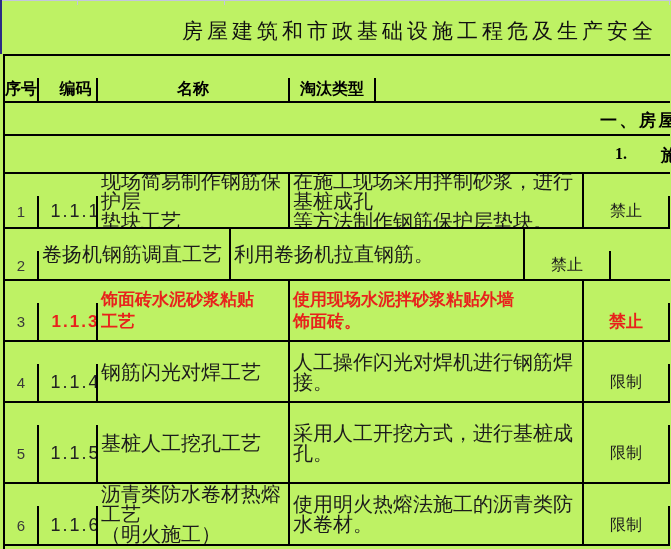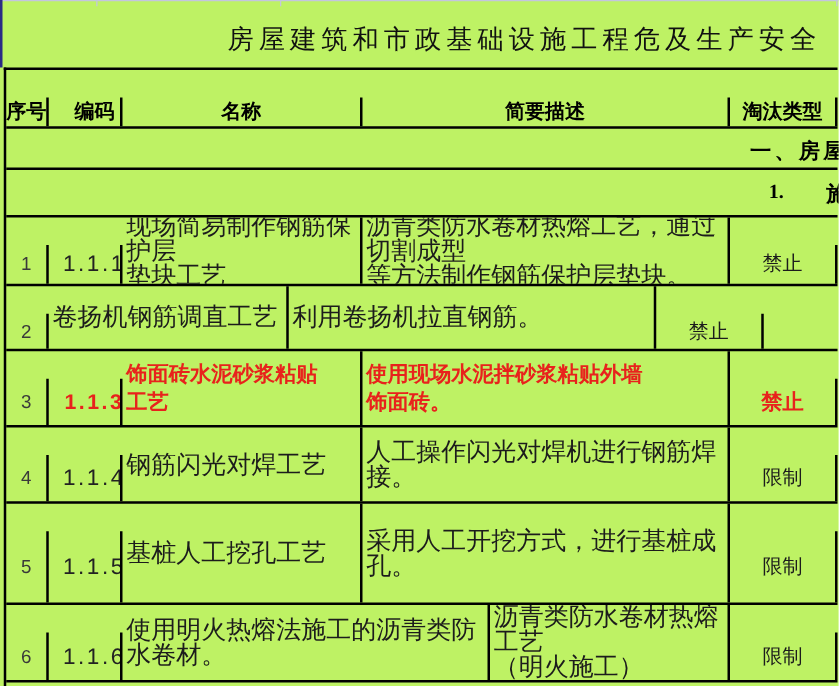--- a/index.html
+++ b/index.html
@@ -68,38 +68,37 @@
   <div class="pane-edge" style="background: rgb(43, 43, 133);"></div>
 
   <div class="doc-title">房屋建筑和市政基础设施工程危及生产安全</div>
 
   <div class="tbl">
 
     <div class="trow hdr" style="height:47px">
       <div class="cell c0 center">序号</div>
       <div class="cell c1 center">编码</div>
       <div class="cell c2 center">名称</div>
-      <div class="cell c3 center">简要描述</div>
       <div class="cell c4 center">淘汰类型</div>
     </div>
 
     <div class="trow" style="height:33px">
       <span class="sec-label sec-a">一、房屋</span>
     </div>
     <div class="trow" style="height:38px">
       <span class="sec-label sec-b-num">1.</span>
       <span class="sec-label sec-b-label">施工</span>
     </div>
 
     <div class="trow" style="height:55px">
       <div class="cell c0 center cell-no">1</div>
       <div class="cell c1 center cell-code">1.1.1</div>
       <div class="cell c2 left cell-name">现场简易制作钢筋保护层
 垫块工艺</div>
-      <div class="cell c3 left cell-desc">沥青类防水卷材热熔工艺，通过切割成型
+      <div class="cell c3 left cell-desc">在施工现场采用拌制砂浆，进行基桩成孔
 等方法制作钢筋保护层垫块。</div>
       <div class="cell c4 center cell-type">禁止</div>
     </div>
 
     <div class="trow" style="height:52px">
       <div class="cell c0 center cell-no">2</div>
       <div class="cell c2 left cell-name">卷扬机钢筋调直工艺</div>
       <div class="cell c3 left cell-desc">利用卷扬机拉直钢筋。</div>
       <div class="cell c4 center cell-type">禁止</div>
     </div>
@@ -126,22 +125,22 @@
       <div class="cell c0 center cell-no">5</div>
       <div class="cell c1 center cell-code">1.1.5</div>
       <div class="cell c2 left cell-name">基桩人工挖孔工艺</div>
       <div class="cell c3 left cell-desc">采用人工开挖方式，进行基桩成孔。</div>
       <div class="cell c4 center cell-type">限制</div>
     </div>
 
     <div class="trow" style="height:62px">
       <div class="cell c0 center cell-no">6</div>
       <div class="cell c1 center cell-code">1.1.6</div>
-      <div class="cell c3 left cell-desc">使用明火热熔法施工的沥青类防水卷材。</div>
       <div class="cell c2 left cell-name">沥青类防水卷材热熔工艺
 （明火施工）</div>
+      <div class="cell c3 left cell-desc">使用明火热熔法施工的沥青类防水卷材。</div>
       <div class="cell c4 center cell-type">限制</div>
     </div>
 
     <div class="trow noborder" style="height:5px"></div>
 
   </div>
 </div>
 
 </body></html>

